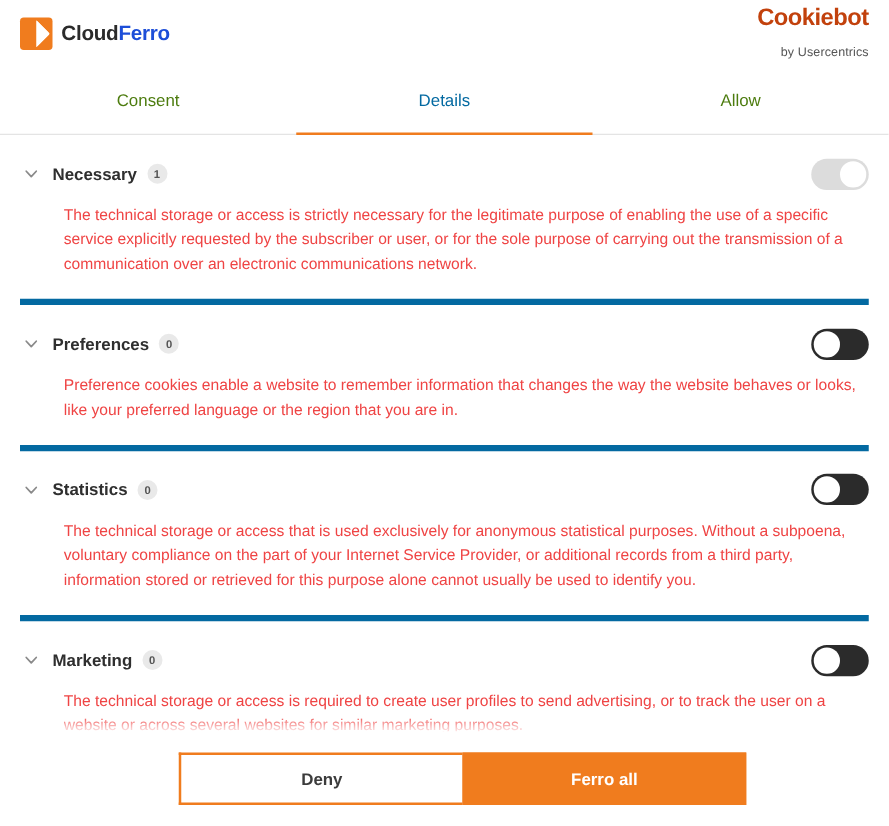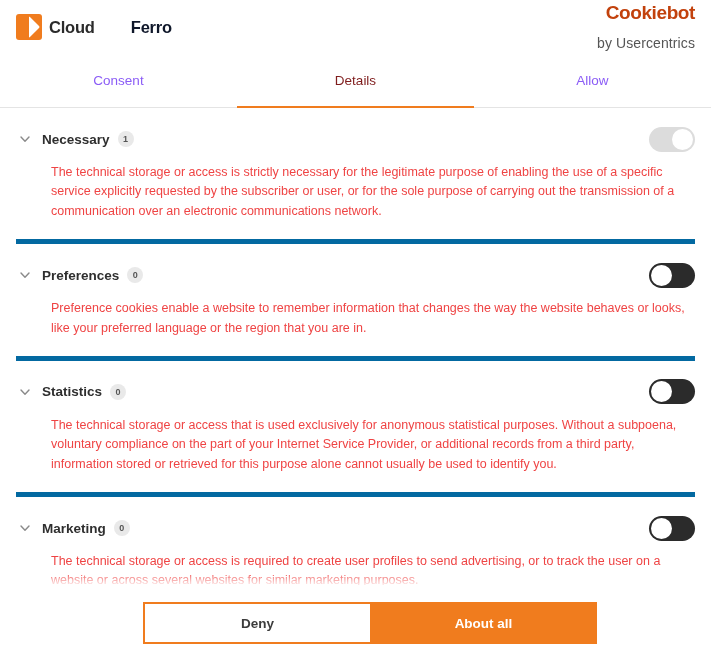--- a/index.html
+++ b/index.html
@@ -59,61 +59,61 @@
     border-radius: 2px;
     transform: rotate(45deg);
     clip-path: polygon(0 0, 100% 0, 100% 100%);
   }
   .brand-text {
     font-size: 16.5px;
     font-weight: bold;
     letter-spacing: -0.2px;
   }
   .brand-text .cloud { color: #2b2b2b; }
-  .brand-text .ferro { color: #0f172a; margin-left: 36px; }
+  .brand-text .ferro { color: #1d4ed8; }
 
   .cookiebot-logo {
     text-align: right;
     line-height: 1.05;
   }
   .cookiebot-logo .cb-main {
     font-size: 19px;
     font-weight: bold;
     color: #c2410c;
     letter-spacing: -0.4px;
   }
   .cookiebot-logo .cb-sub {
-    font-size: 14px;
+    font-size: 10px;
     color: #555;
     letter-spacing: 0.1px;
     margin-top: 13px;
   }
 
   
   .tabs {
     height: 53px;
     flex: 0 0 53px;
     display: flex;
     align-items: stretch;
     border-bottom: 1px solid #e4e4e4;
     background: #ffffff;
   }
   .tab {
     flex: 1 1 0;
     display: flex;
     align-items: center;
     justify-content: center;
     font-size: 13.5px;
-    color: #8b5cf6;
+    color: #4d7c0f;
     cursor: pointer;
     position: relative;
     user-select: none;
   }
   .tab.active {
-    color: #7f1d1d;
+    color: #0369a1;
   }
   .tab.active::after {
     content: "";
     position: absolute;
     left: 0;
     right: 0;
     bottom: -1px;
     height: 2px;
     background: #f07c1e;
   }
@@ -337,16 +337,16 @@
             </span>
         </div>
         <div class="sec-desc">The technical storage or access is required to create user profiles to send advertising, or to track the user on a website or across several websites for similar marketing purposes.</div>
       </div>
 
     </div>
   </div>
 
   <div class="footer">
     <div class="btn btn-deny">Deny</div>
-    <div class="btn btn-allow">About all</div>
+    <div class="btn btn-allow">Ferro all</div>
   </div>
 
 </div>
 
 </body></html>

